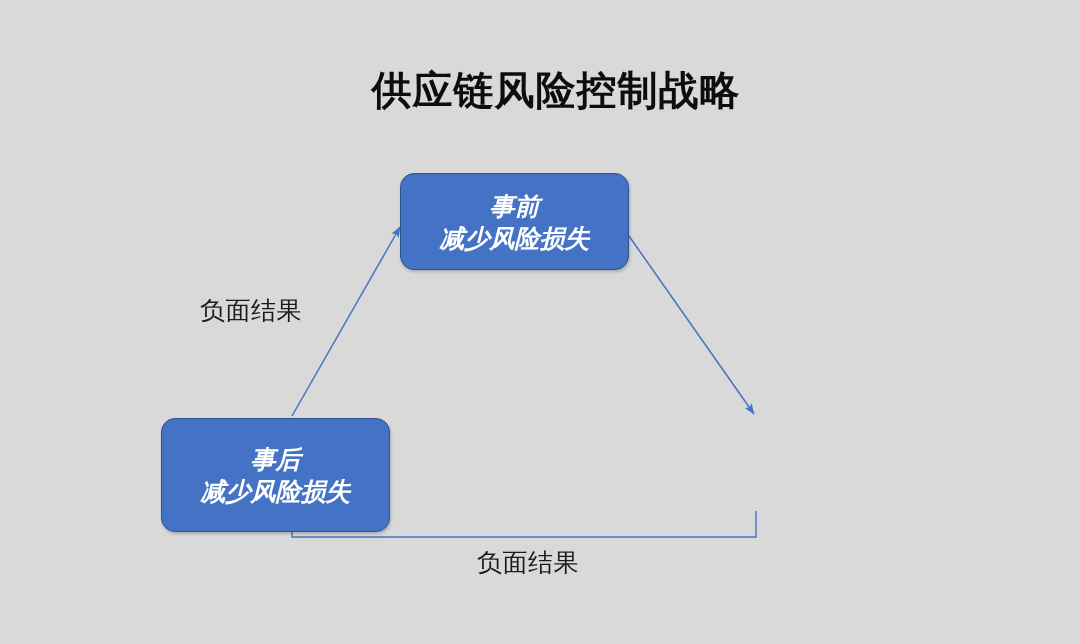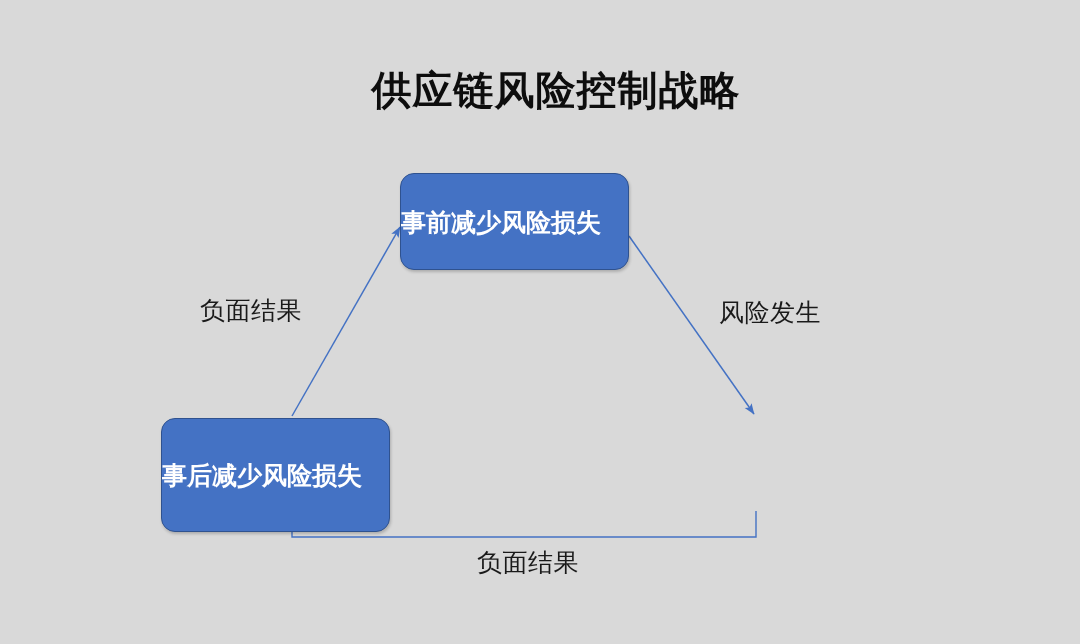--- a/index.html
+++ b/index.html
@@ -40,25 +40,26 @@
     width: 1080px;
     height: 644px;
   }
   .node {
     position: absolute;
     box-sizing: border-box;
     background: #4472c4;
     border: 1.2px solid #2f528f;
     border-radius: 14px;
     display: flex;
-    flex-direction: row;
+    flex-direction: column;
     align-items: center;
-    justify-content: flex-start;
+    justify-content: center;
     color: #ffffff;
     box-shadow: 1px 2px 3px rgba(0,0,0,0.20);
+    font-style: italic;
   }
   .node .line1,
   .node .line2 {
     display: block;
     text-align: center;
     font-size: 25px;
     font-weight: bold;
     line-height: 1.28;
     white-space: nowrap;
   }
@@ -134,17 +135,16 @@
   </div>
 
   <div class="node" id="node-after">
     <span class="line1">事后</span>
     <span class="line2">减少风险损失</span>
   </div>
 
 
   <div class="edge-label" id="label-left">负面结果</div>
 
-  <div class="edge-label" id="label-right">风险发生</div>
 
   <div class="edge-label" id="label-bottom">负面结果</div>
 
 </div>
 
 </body></html>

